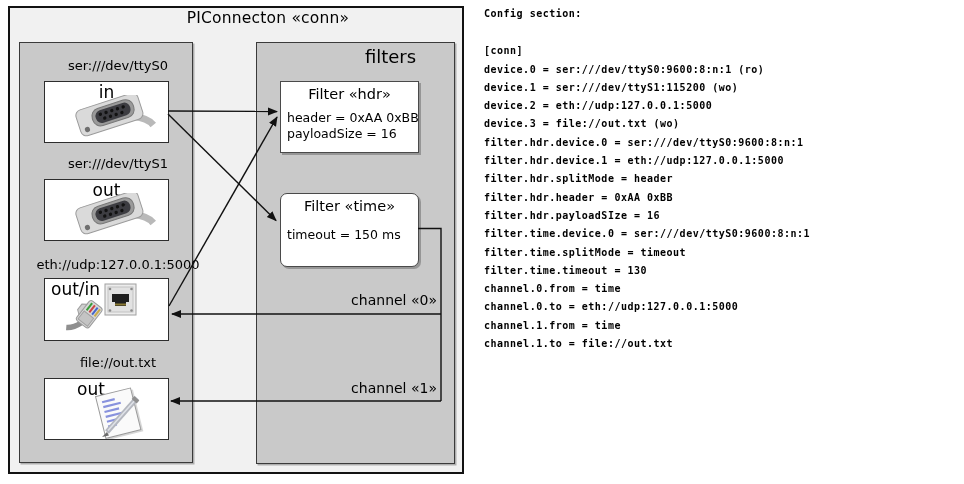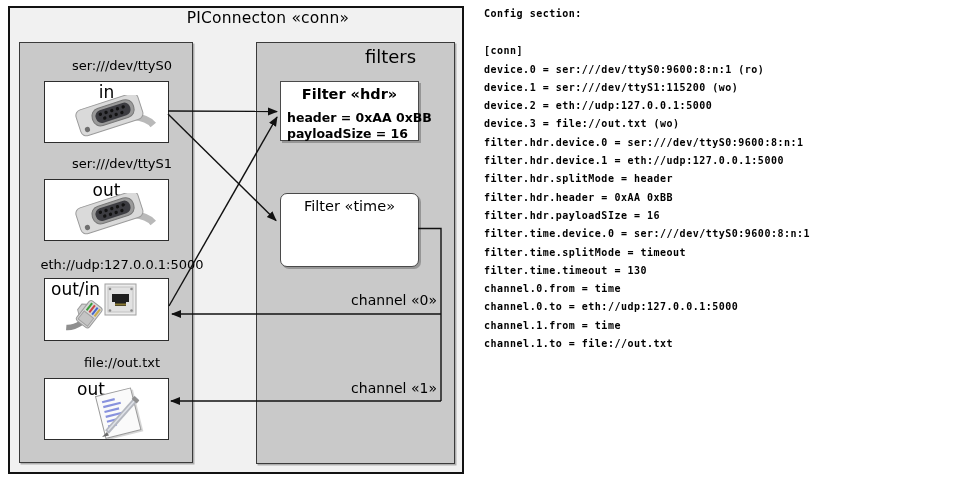--- a/index.html
+++ b/index.html
@@ -17,21 +17,21 @@
     left:8px;top:9px;width:456px;text-align:center;
     font-size:15.5px;letter-spacing:0.2px;padding-left:32px;
   }
   .group-box{
     background:#c9c9c9;border:1.6px solid #3a3a3a;box-sizing:border-box;
     box-shadow:1.5px 1.5px 0 rgba(0,0,0,0.28);
   }
   .devices-box{left:19px;top:42px;width:174px;height:421px;}
   .filters-box{left:256px;top:42px;width:199px;height:422px;}
   .filters-label{left:0;top:3px;width:100%;text-align:center;font-size:18px;padding-left:35px;}
-  .dev-label{left:16px;width:100%;text-align:center;font-size:13px;white-space:nowrap;}
+  .dev-label{left:0;width:100%;text-align:center;font-size:13px;white-space:nowrap;padding-left:12px;}
   .white-box{
     background:#ffffff;border:1.6px solid #2d2d2d;box-sizing:border-box;
   }
   .port-label{font-size:17px;line-height:19px;}
   .filter-box{
     background:#ffffff;border:1px solid #4a4a4a;box-sizing:border-box;
     box-shadow:2px 2px 0 rgba(0,0,0,0.25);
   }
   .filter-title{text-align:center;font-size:14.5px;margin-top:4px;}
   .filter-params{margin:8px 0 0 6px;}
@@ -151,30 +151,33 @@
           <polygon points="20,47 15,52 22,50.5" fill="#6b6b6b"></polygon>
           <line x1="46" y1="12.5" x2="51" y2="17" stroke="#8f8f8f" stroke-width="4"></line>
         </g>
       </svg>
     </div>
   </div>
 
   <div class="abs group-box filters-box">
     <div class="abs filters-label">filters</div>
 
-    <div class="abs filter-box" style="left:23px;top:38px;width:139px;height:60px;font-weight:bold;">
+    <div class="abs filter-box" style="left:23px;top:38px;width:139px;height:72px;">
       <div class="filter-title">Filter «hdr»</div>
       <div class="filter-params">
         <div class="filter-param">header = 0xAA 0xBB</div>
         <div class="filter-param">payloadSize = 16</div>
       </div>
     </div>
 
     <div class="abs filter-box" style="left:23px;top:150px;width:139px;height:74px;border-radius:7px;">
       <div class="filter-title">Filter «time»</div>
+      <div class="filter-params" style="margin-top:13px;">
+        <div class="filter-param">timeout = 150 ms</div>
+      </div>
     </div>
 
     <div class="abs channel-label" style="left:50px;top:249px;">channel «0»</div>
     <div class="abs channel-label" style="left:50px;top:337px;">channel «1»</div>
   </div>
 
   <svg id="wires" class="abs" viewBox="0 0 964 484">
     <defs>
       <marker id="arw" markerUnits="userSpaceOnUse" markerWidth="11" markerHeight="9" refX="9" refY="4" orient="auto">
         <path d="M0,0 L10,4 L0,8 z" fill="#111"></path>

